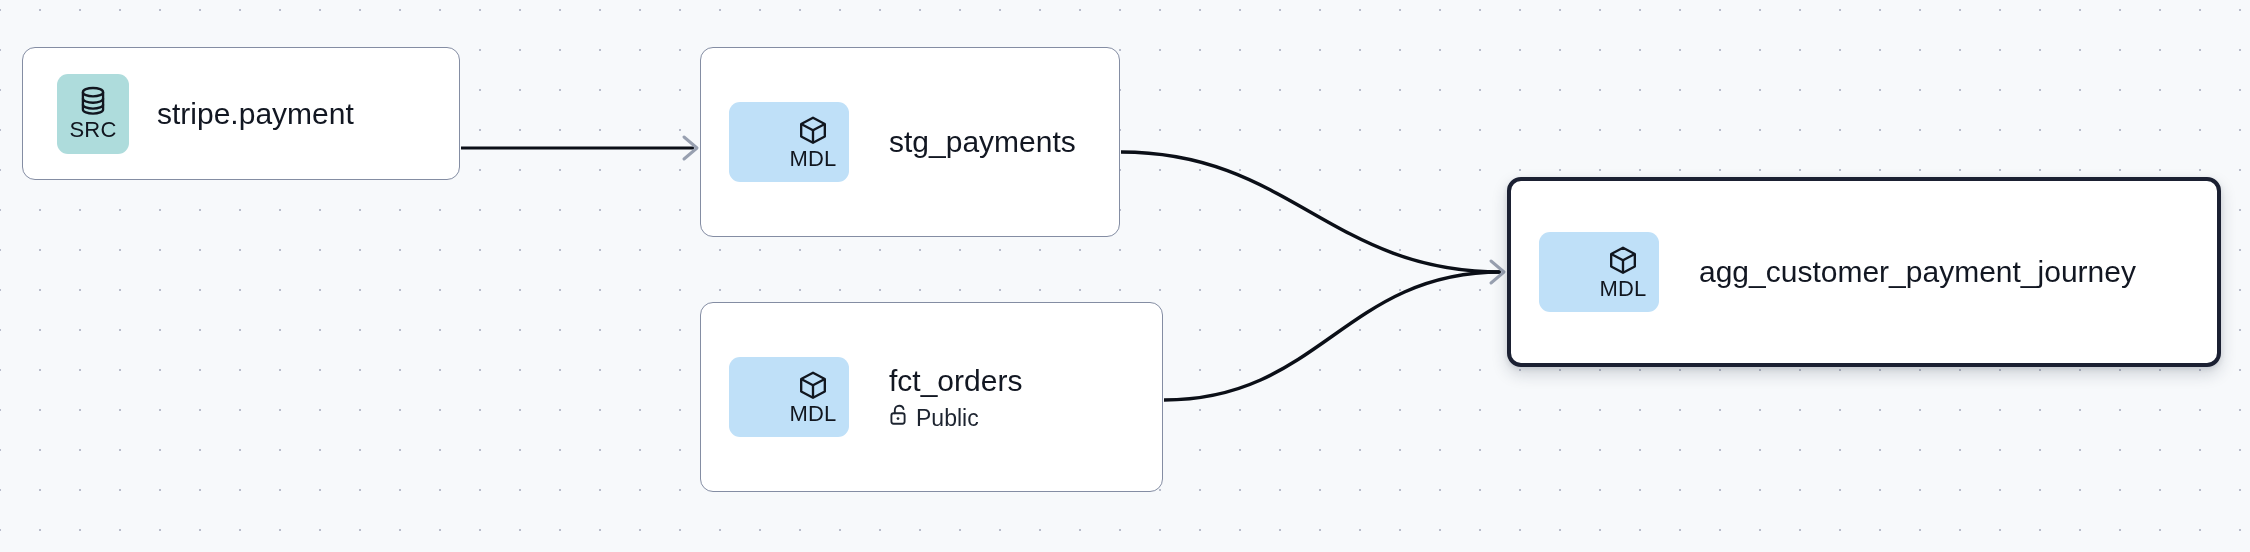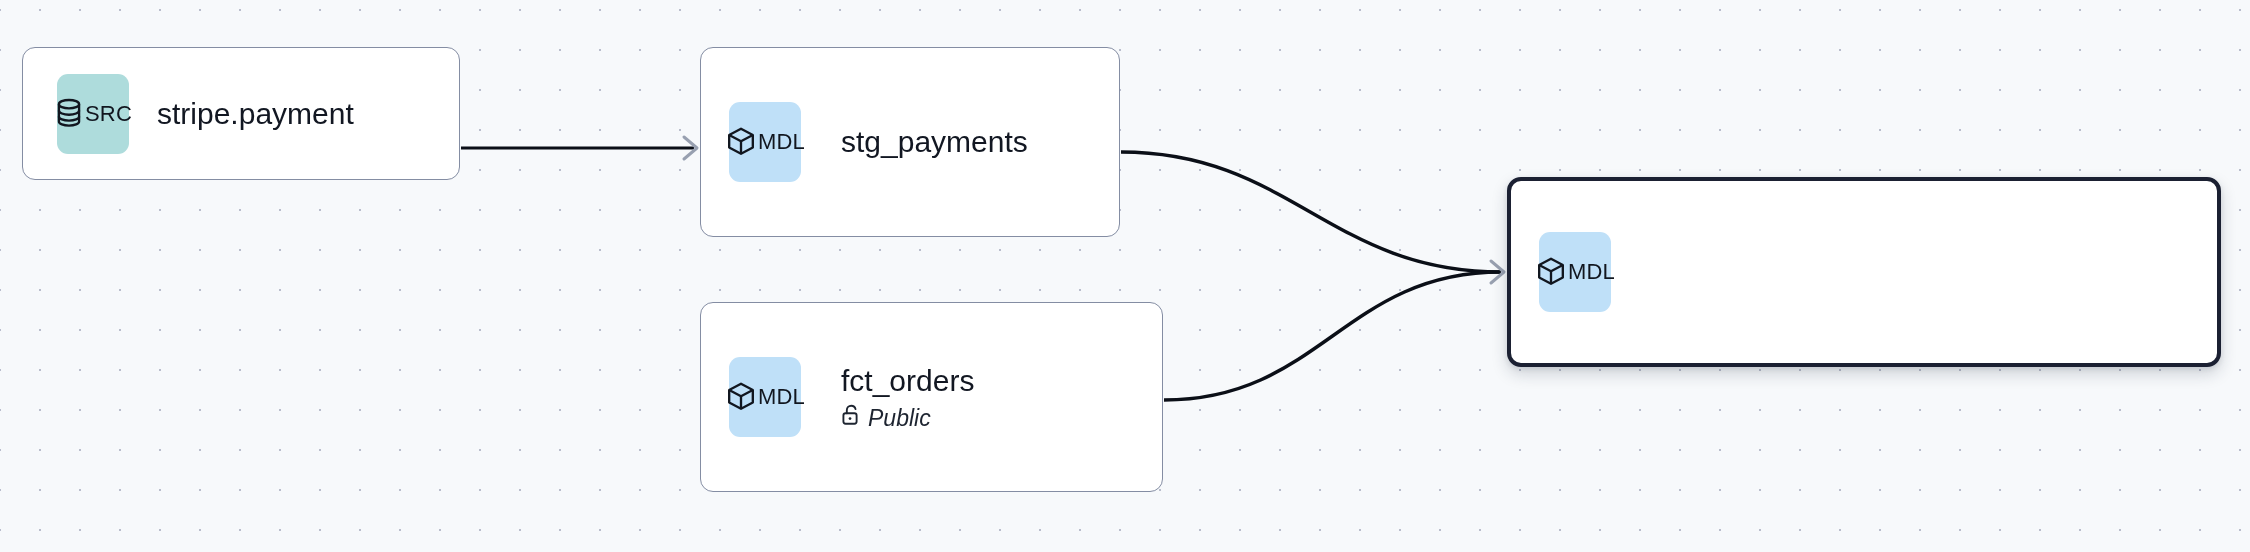--- a/index.html
+++ b/index.html
@@ -47,27 +47,27 @@
     box-shadow: 0 7px 16px rgba(30, 38, 60, 0.18),
                 0 2px 5px rgba(30, 38, 60, 0.10);
   }
 
   .badge {
     flex: 0 0 auto;
     width: 72px;
     height: 80px;
     border-radius: 11px;
     display: flex;
-    flex-direction: row;
+    flex-direction: column;
     align-items: center;
     justify-content: center;
     gap: 1px;
   }
   .badge.src { background: #aedcdc; margin-left: 28px; }
-  .badge.mdl { background: #bfe0f8; margin-left: 28px; }
+  .badge.mdl { background: #bfe0f8; margin-left: 28px; padding-left: 48px; }
 
   .badge .glyph {
     display: block;
     line-height: 0;
   }
   .badge .badge-text {
     font-size: 22px;
     line-height: 22px;
     color: #11161f;
     letter-spacing: 0.2px;
@@ -92,21 +92,21 @@
   }
 
   .node-meta {
     display: flex;
     align-items: center;
     gap: 7px;
     font-size: 23px;
     line-height: 26px;
     color: #1d2430;
   }
-  .node-meta .meta-label { font-family: "Liberation Sans", sans-serif; font-style: italic; }
+  .node-meta .meta-label { font-family: "Liberation Sans", sans-serif; }
 
   
   #node-stripe-payment   { left: 22px;   top: 47px;  width: 438px; height: 133px; }
   #node-stg-payments     { left: 700px;  top: 47px;  width: 420px; height: 190px; }
   #node-fct-orders       { left: 700px;  top: 302px; width: 463px; height: 190px; }
   #node-agg-customer     { left: 1507px; top: 177px; width: 714px; height: 190px; }
 
   #node-stripe-payment .badge { margin-left: 34px; }
   #node-stripe-payment .node-body { margin-left: 28px; }
 </style>
@@ -195,15 +195,18 @@
     <div class="badge mdl">
       <span class="glyph">
         <svg width="32" height="32" viewBox="0 0 26 26" fill="none" xmlns="http://www.w3.org/2000/svg">
           <path d="M13 2.2 L22.6 7.3 V17.5 L13 22.6 L3.4 17.5 V7.3 Z" stroke="#11161f" stroke-width="1.9" stroke-linejoin="round" fill="none"></path>
           <path d="M3.4 7.3 L13 12.4 L22.6 7.3" stroke="#11161f" stroke-width="1.9" stroke-linejoin="round" fill="none"></path>
           <path d="M13 12.4 V22.6" stroke="#11161f" stroke-width="1.9" fill="none"></path>
         </svg>
       </span>
       <span class="badge-text">MDL</span>
     </div>
+    <div class="node-body">
+      <div class="node-title">agg_customer_payment_journey</div>
+    </div>
   </div>
 
 </div>
 
 </body></html>

